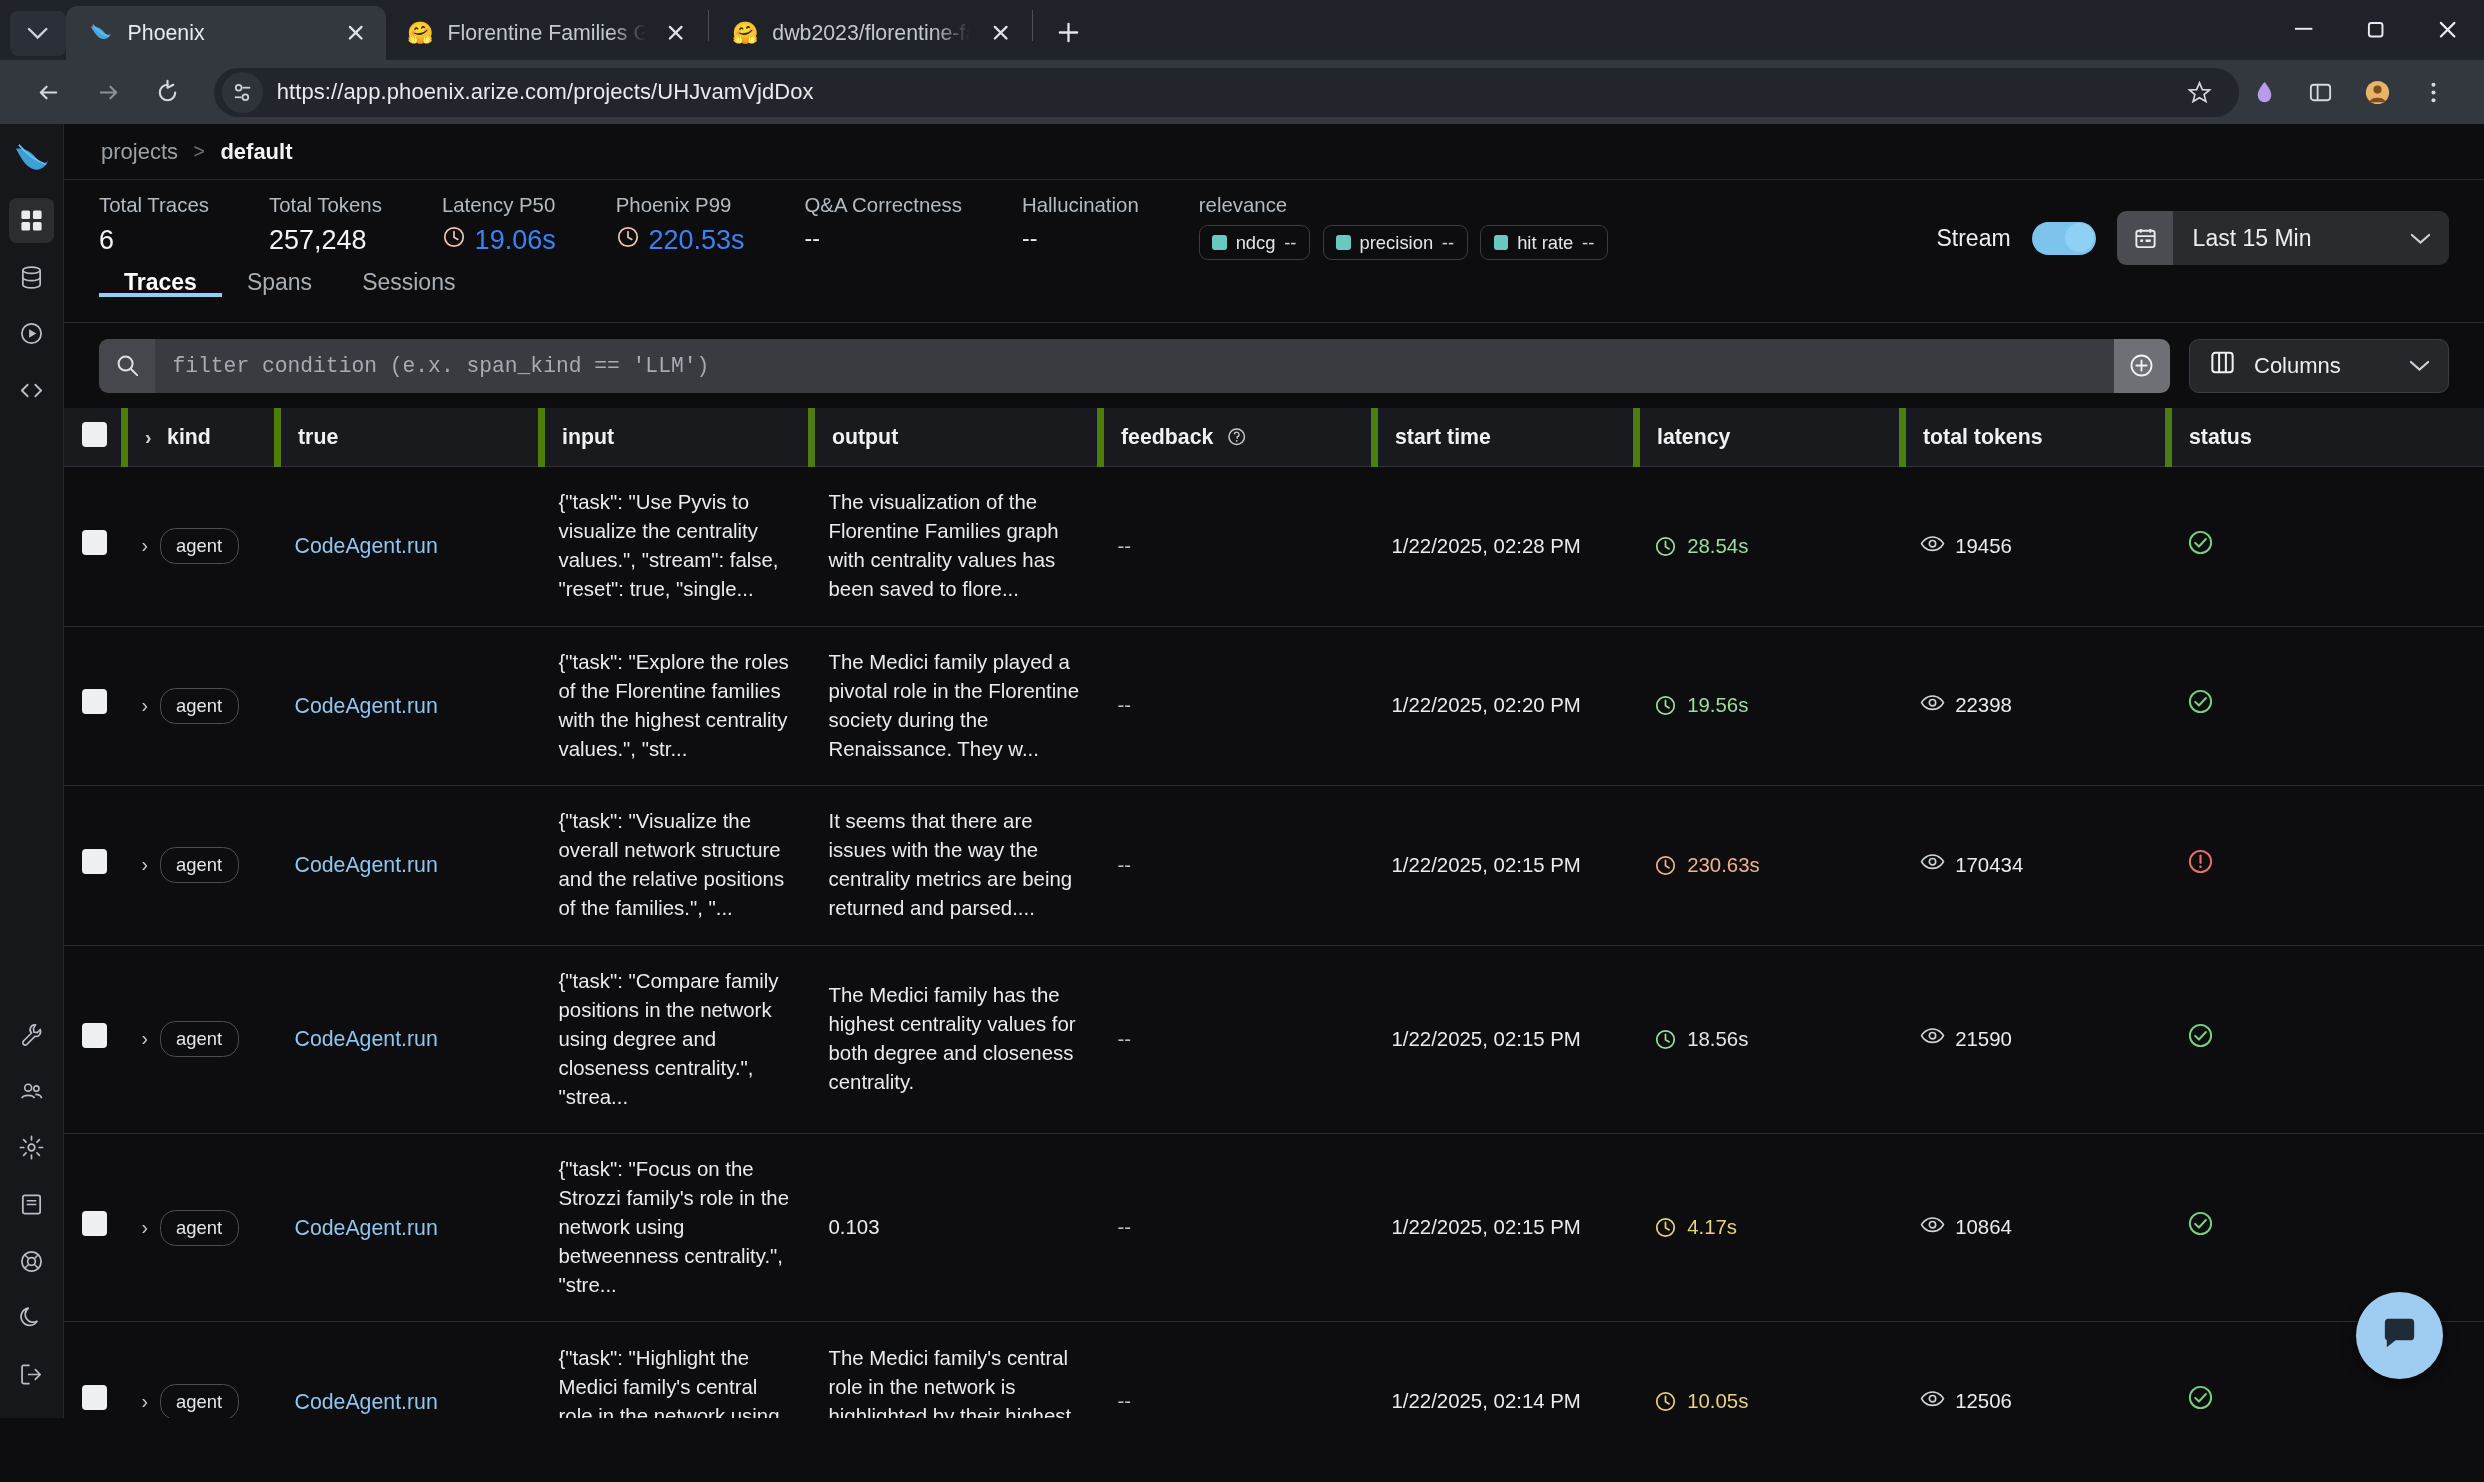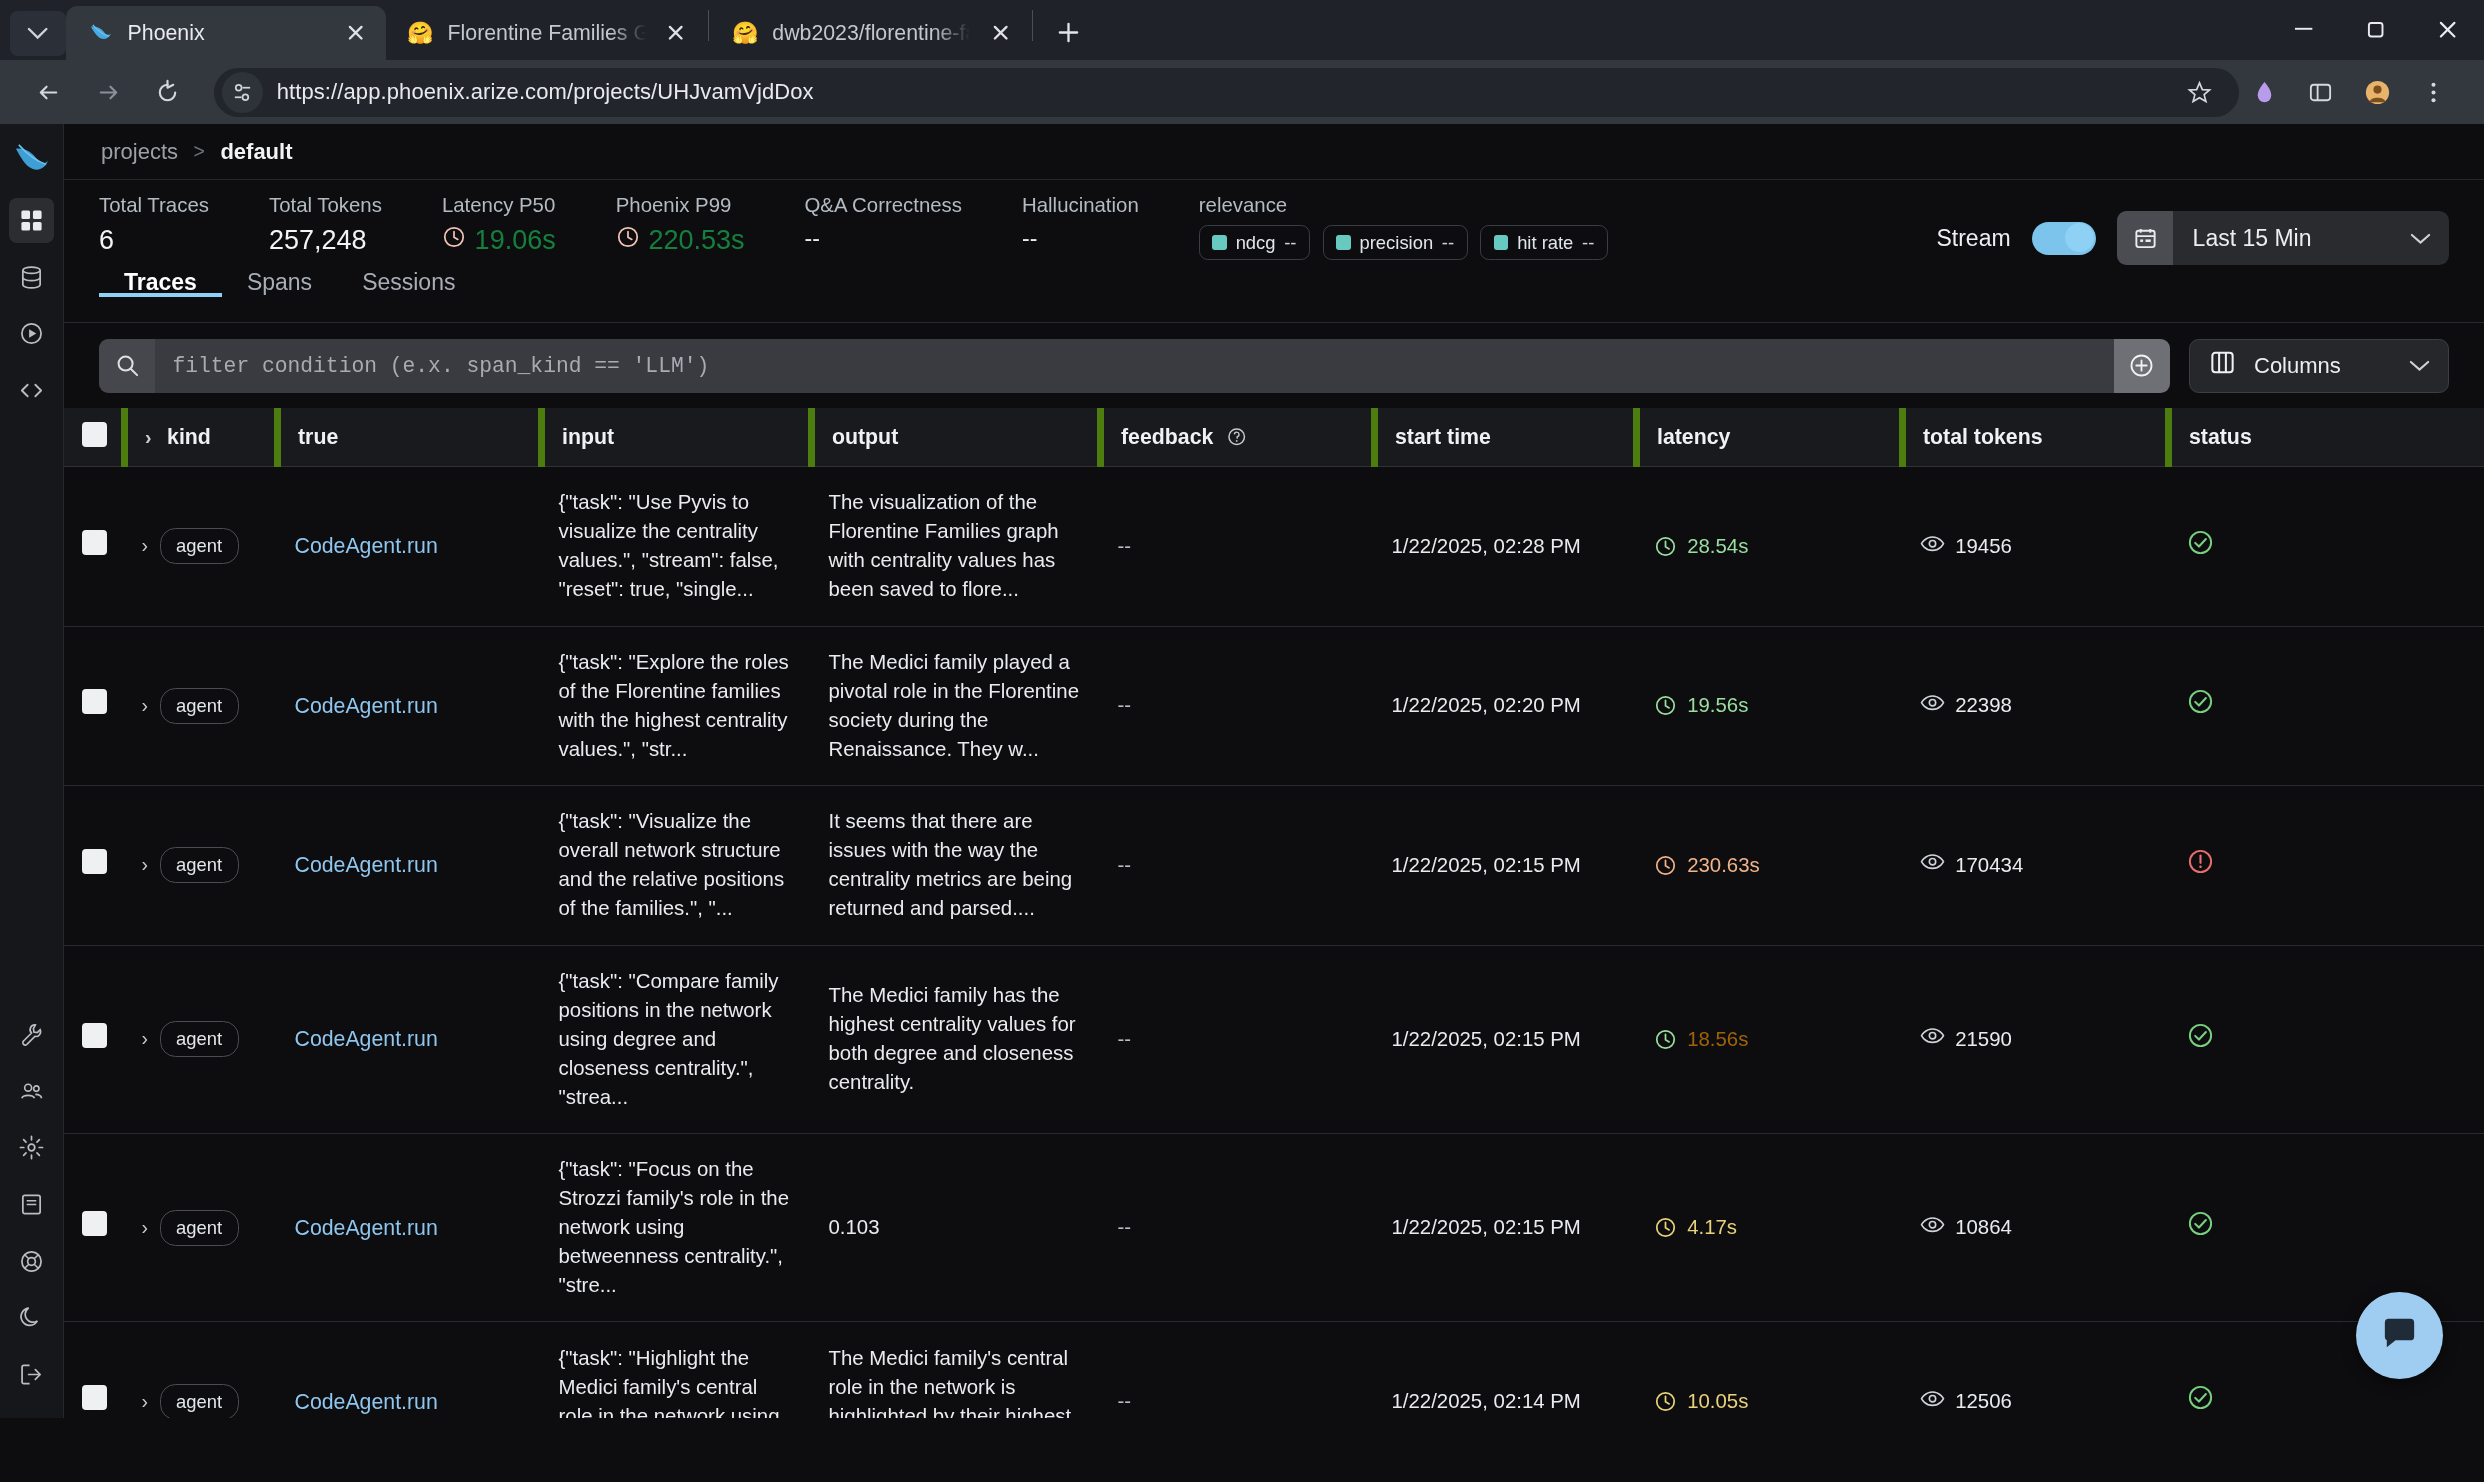--- a/index.html
+++ b/index.html
@@ -81,21 +81,21 @@
   .crumb.cur { color: #f2f3f5; font-weight: bold; }
   .crumb-sep { color: #6e737b; font-size: 19.4px; }
 
   .metricbar {
     height: 89px; display: flex; align-items: flex-start; padding: 13.6px 35px 0 35px;
     flex: 0 0 89px;
   }
   .metric { margin-right: 60px; }
   .metric-label { color: #b4bac2; font-size: 20.4px; margin-bottom: 8.7px; white-space: nowrap; }
   .metric-value { font-size: 27px; color: #f2f3f5; display: flex; align-items: center; gap: 8.7px; white-space: nowrap; }
-  .metric-value.lat { color: #15803d; }
+  .metric-value.lat { color: #3b82f6; }
   .metric-value.dash { color: #e9ebee; font-size: 23px; }
   .chips { display: flex; gap: 12.6px; margin-top: 2.9px; }
   .chip {
     border: 1px solid #3a3d43; border-radius: 8.7px; height: 35px; padding: 0 12.6px;
     display: flex; align-items: center; gap: 8.7px; color: #e3e6ea; font-size: 18.4px;
   }
   .chip-sq { width: 14.6px; height: 14.6px; border-radius: 2.9px; background: #67c9bf; flex: 0 0 14.6px; }
   .chip-dash { color: #cfd3d9; }
 
   .metric-right { margin-left: auto; display: flex; align-items: center; gap: 21.3px; padding-top: 17.5px; }
@@ -668,21 +668,21 @@
                 </tr>
                 <tr>
                   <td><span class="ck"></span></td>
                   <td><span class="chev">›</span><span class="pill" style="margin-left:11.6px">agent</span></td>
                   <td><a class="namelink">CodeAgent.run</a></td>
                   <td>{"task": "Compare family positions in the network using degree and closeness centrality.", "strea...</td>
                   <td>The Medici family has the highest centrality values for both degree and closeness centrality.</td>
                   <td><span class="feedback-dash">--</span></td>
                   <td>1/22/2025, 02:15 PM</td>
                   <td>
-                    <span class="lat-cell" style="color:#a16207">
+                    <span class="lat-cell" style="color:#e5e5e5">
                       <svg width="23" height="23" viewBox="0 0 24 24">
                         <circle cx="12" cy="12" r="9.1" stroke="#9adfa0" stroke-width="1.8" fill="none"></circle>
                         <path d="M12 6.6 V12.3 L15.8 14.5" stroke="#9adfa0" stroke-width="1.8" fill="none" stroke-linecap="round"></path>
                       </svg>
                       <span>18.56s</span>
                     </span>
                   </td>
                   <td>
                     <span class="tok-cell">
                       <span><svg width="25" height="19.4" viewBox="0 0 26 20">

